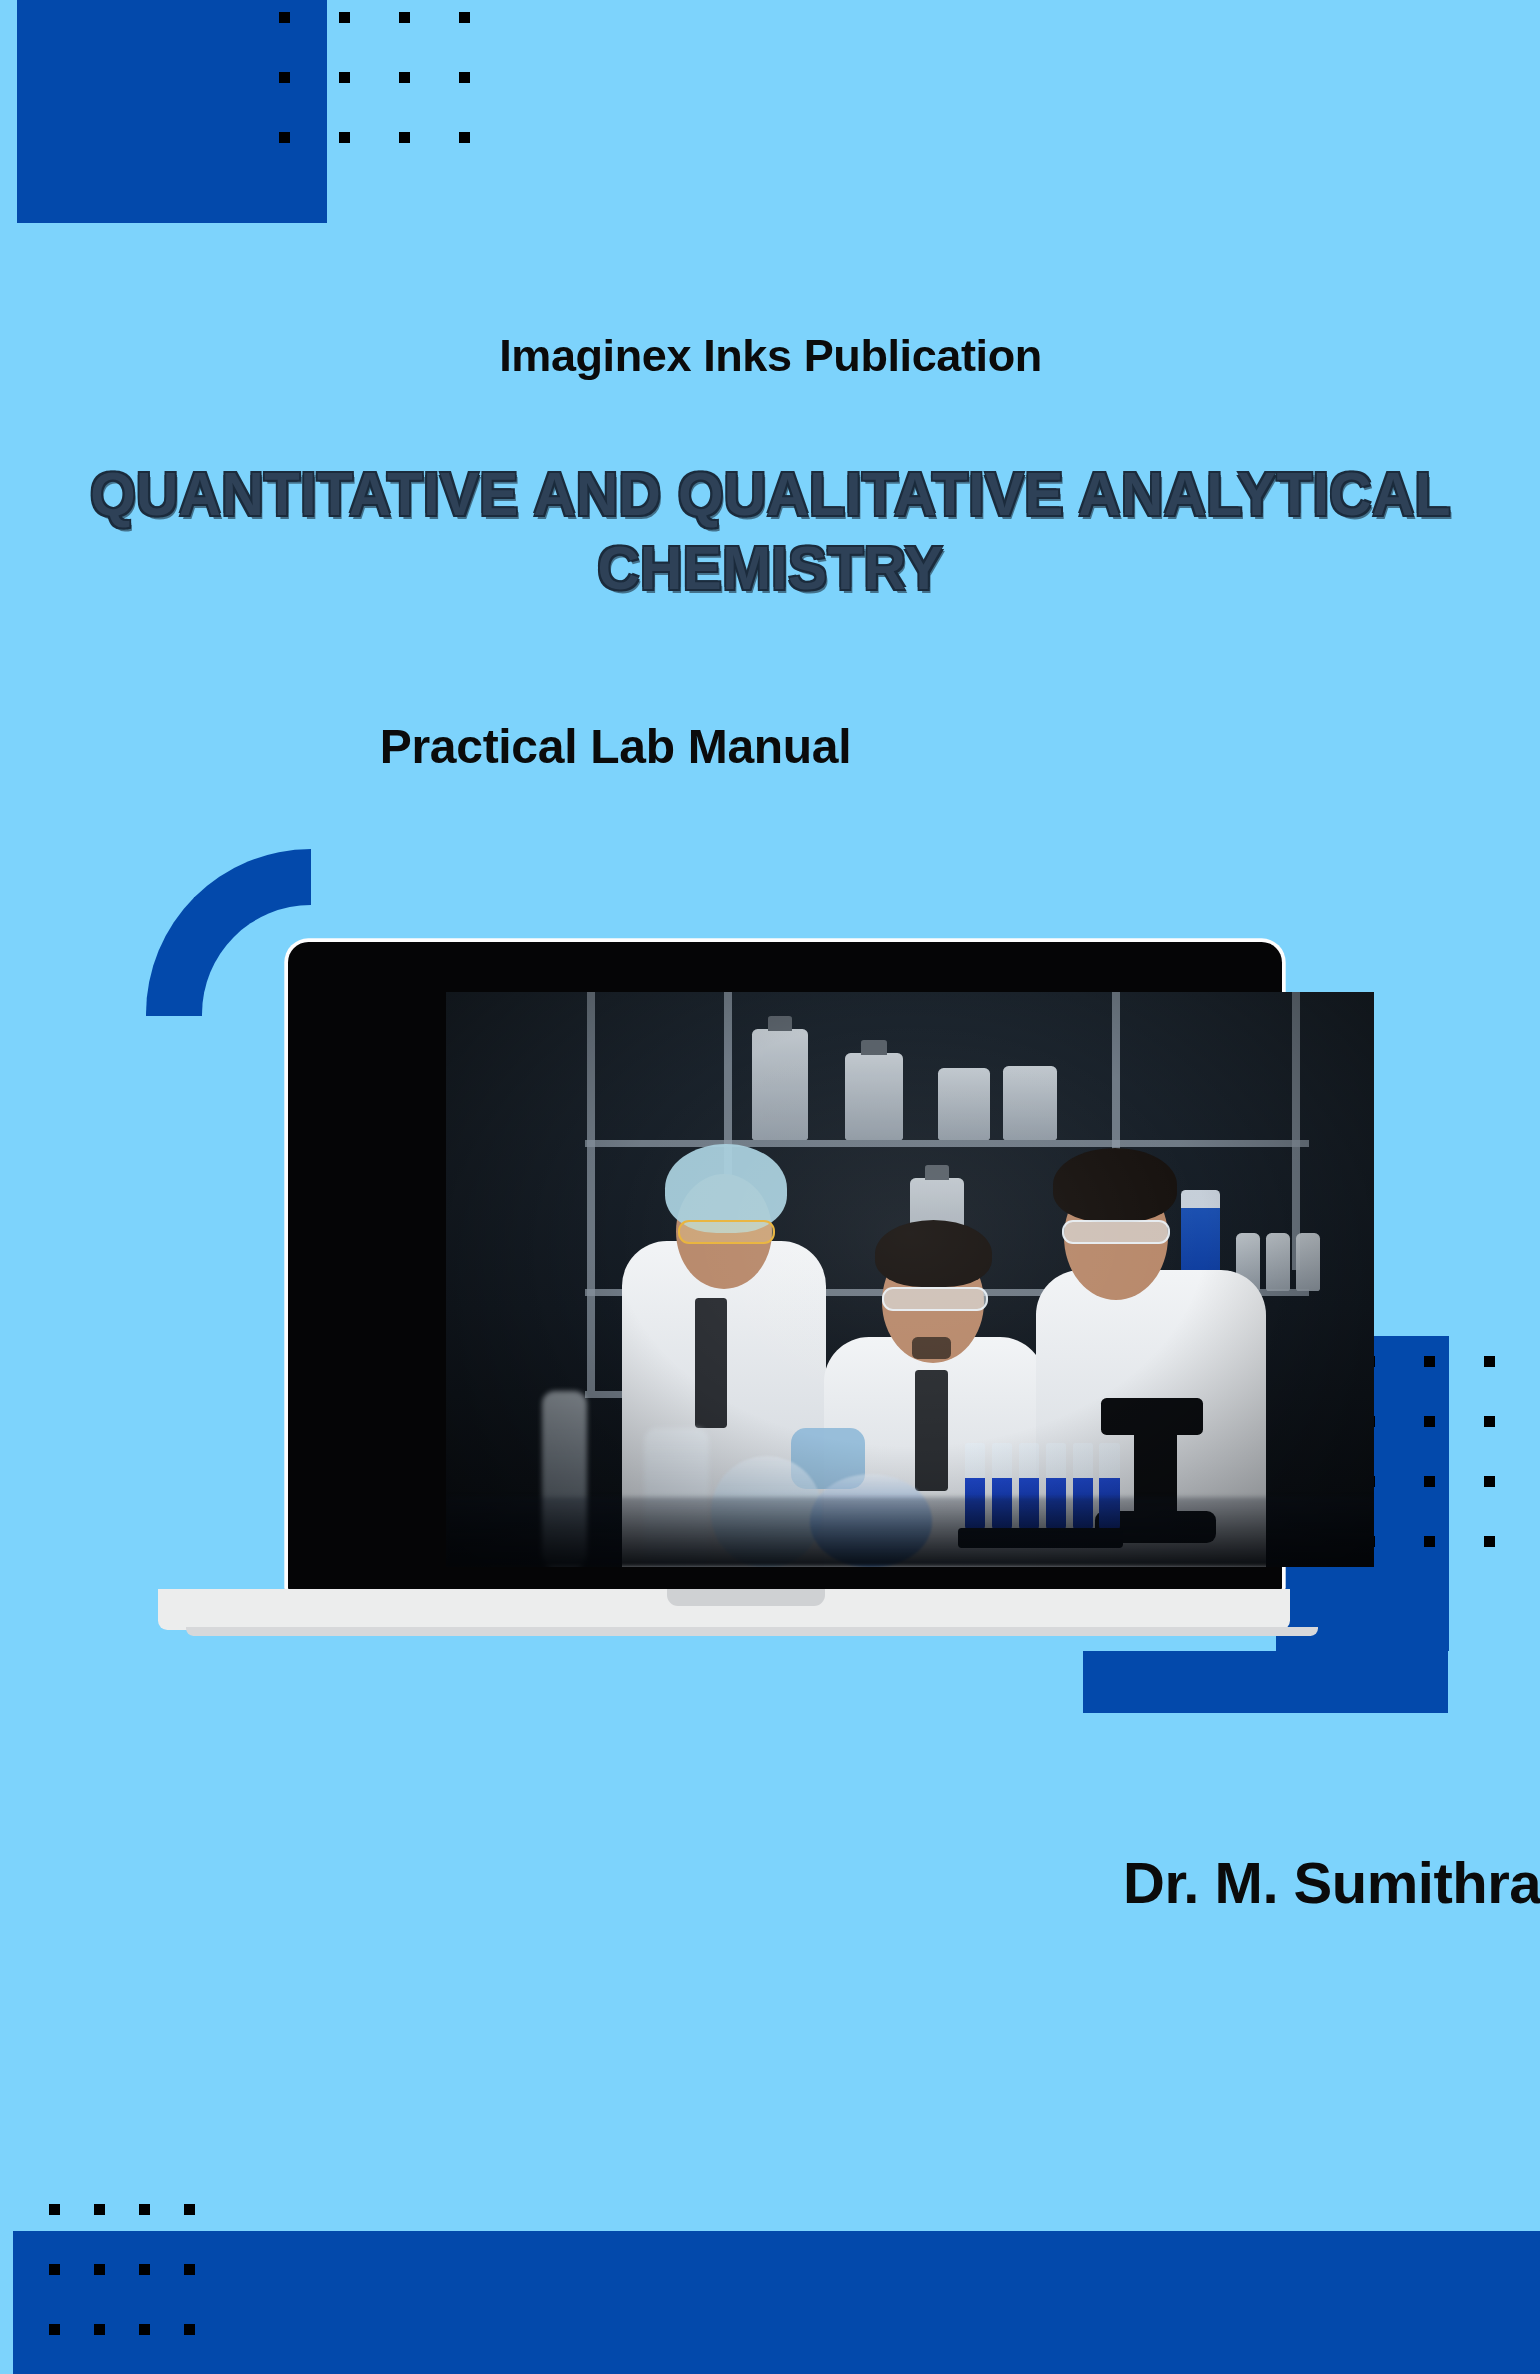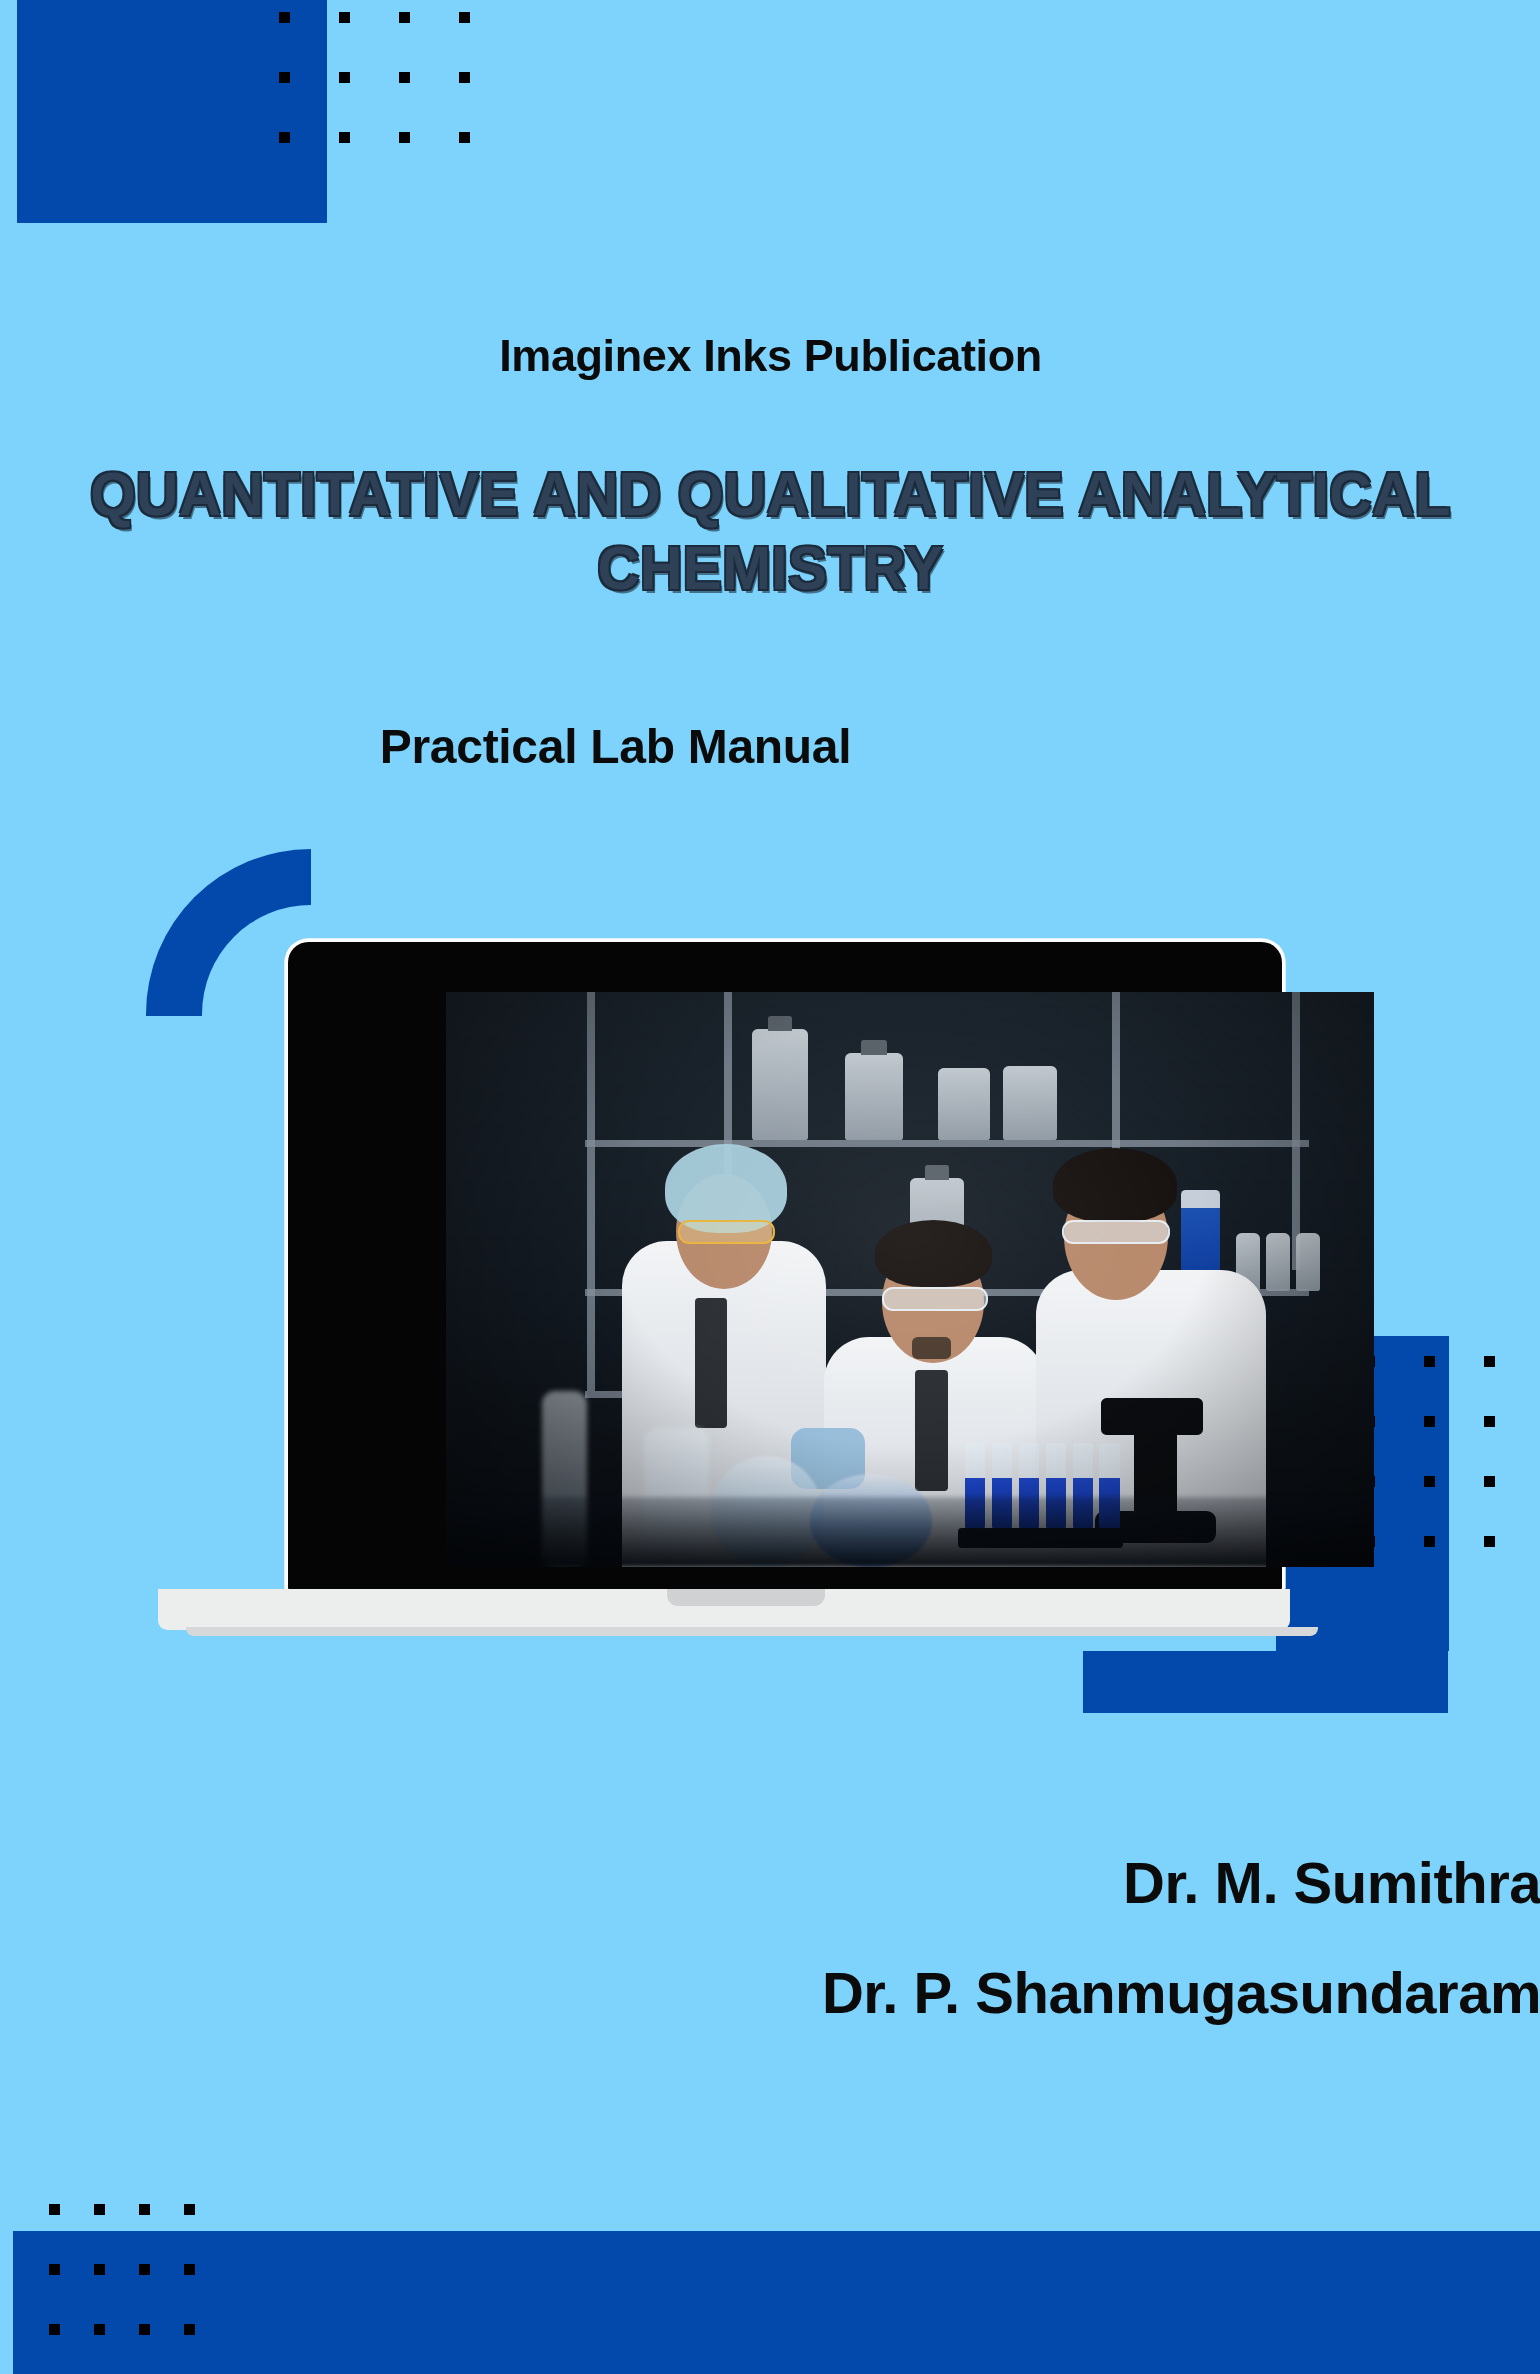--- a/index.html
+++ b/index.html
@@ -445,21 +445,20 @@
       </div>
     </div>
 
     <div class="laptop-base"></div>
     <div class="laptop-notch"></div>
     <div class="laptop-base-lip"></div>
   </div>
 
   <div class="authors">
     <div class="author">Dr. M. Sumithra</div>
-    <div class="author">Dr. P. Shanmugasundaram</div>
   </div>
 
   <div class="blue-bar-bottom"></div>
 
   <div class="dots dots-bottom">
     <div class="dot"></div>
     <div class="dot"></div>
     <div class="dot"></div>
     <div class="dot"></div>
     <div class="dot"></div>

